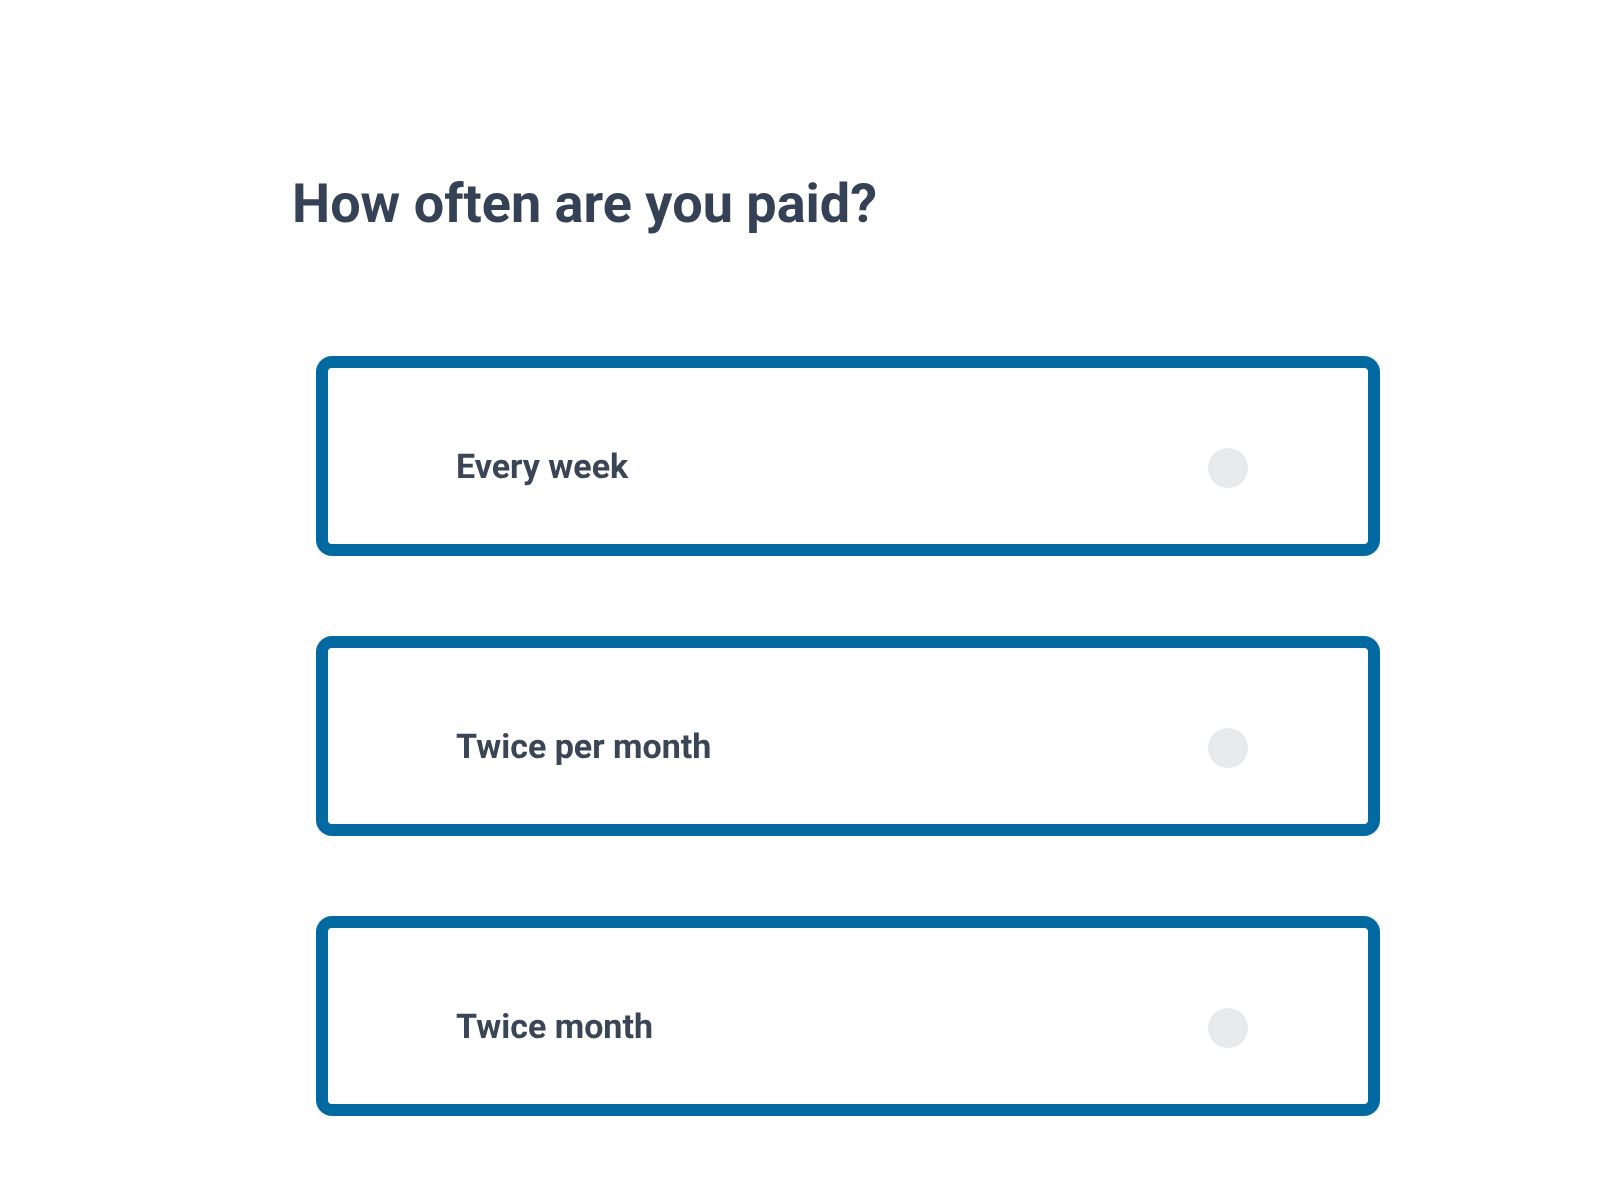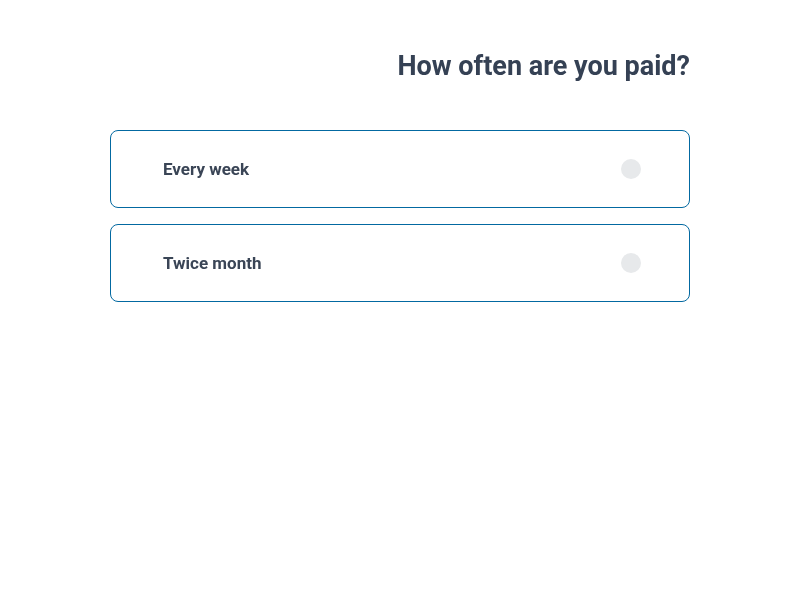--- a/index.html
+++ b/index.html
@@ -1,19 +1,18 @@
 <!DOCTYPE html>
 <html><head>
   <meta charset="utf-8">
   <style>
     * {
-      margin: 0;
+      margin: 12px;
       padding: 0;
       box-sizing: border-box;
-      text-align: right;
     }
     body {
       font-family: -apple-system, BlinkMacSystemFont, "Segoe UI", Roboto, "Helvetica Neue", Arial, sans-serif;
       background: #ffffff;
       width: 800px;
       height: 600px;
       padding: 50px 110px;
     }
     .heading {
       font-size: 27px;
@@ -23,22 +22,22 @@
     }
     .options {
       display: flex;
       flex-direction: column;
       gap: 16px;
     }
     .option {
       display: flex;
       align-items: center;
       justify-content: space-between;
-      padding: 28px 48px 28px 52px;
-      border: 1px solid #0369a1;
+      padding: 28px 48px 16px 52px;
+      border: 6px solid #0369a1;
       border-radius: 8px;
       cursor: pointer;
       background: #ffffff;
     }
     .option-label {
       font-size: 17px;
       font-weight: 700;
       color: #3a4556;
     }
     .radio {
@@ -52,16 +51,20 @@
 <body>
 
 <h1 class="heading">How often are you paid?</h1>
 
 <div class="options">
   <div class="option">
     <span class="option-label">Every week</span>
     <span class="radio"></span>
   </div>
   <div class="option">
+    <span class="option-label">Twice per month</span>
+    <span class="radio"></span>
+  </div>
+  <div class="option">
     <span class="option-label">Twice month</span>
     <span class="radio"></span>
   </div>
 </div>
 
 </body></html>

